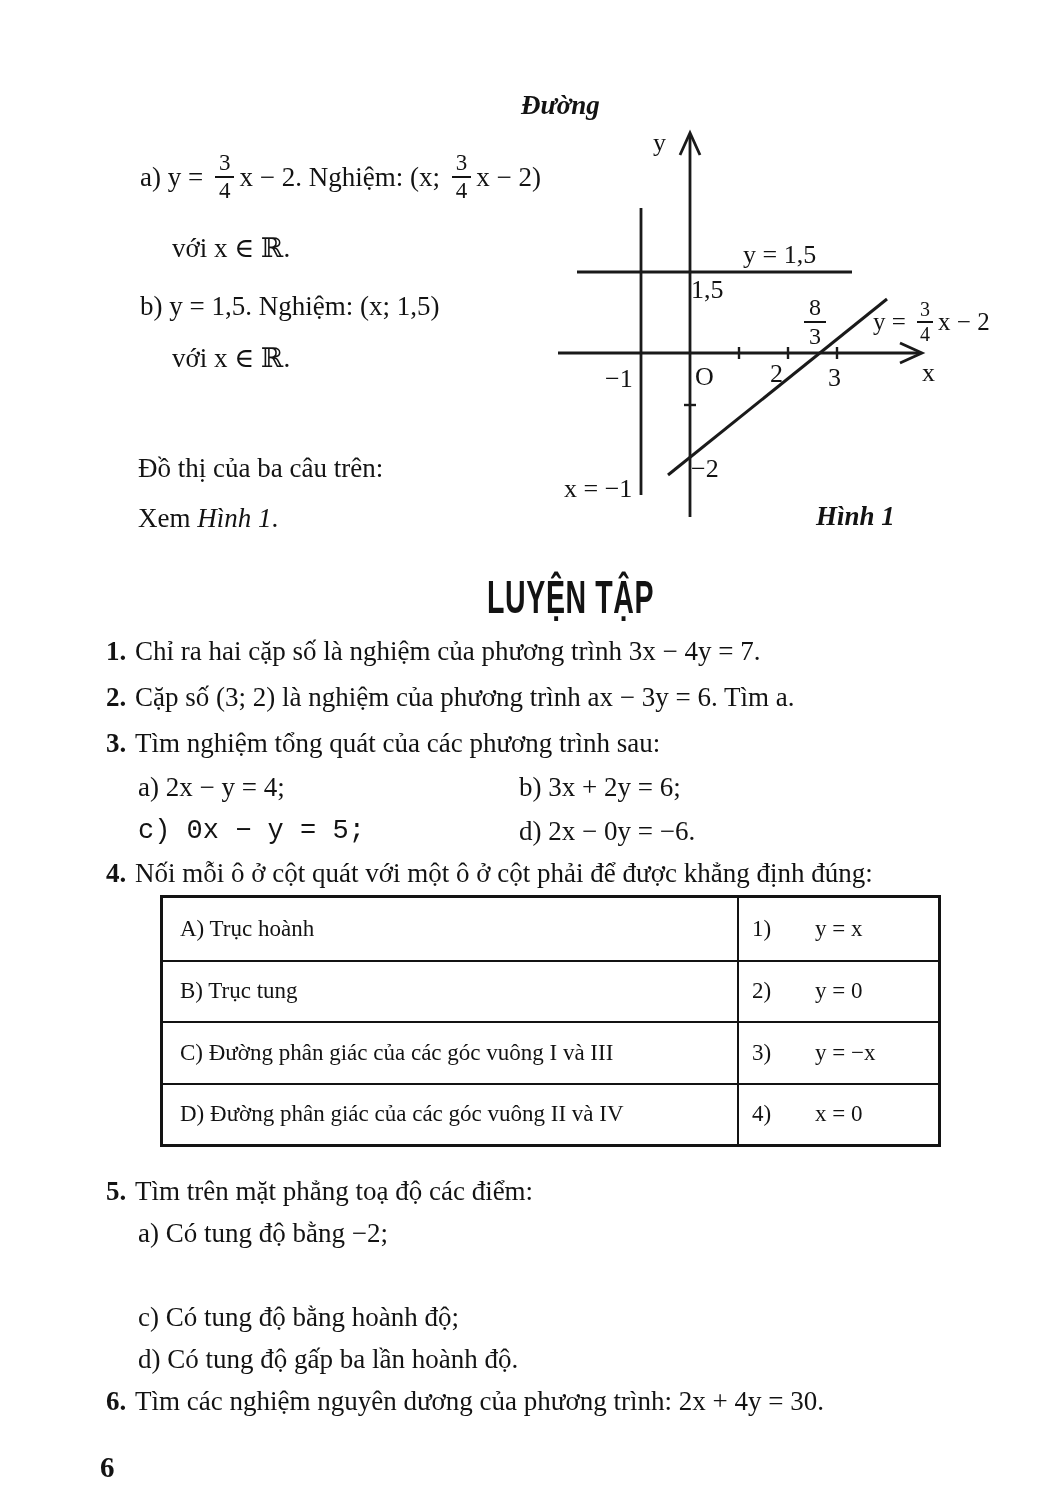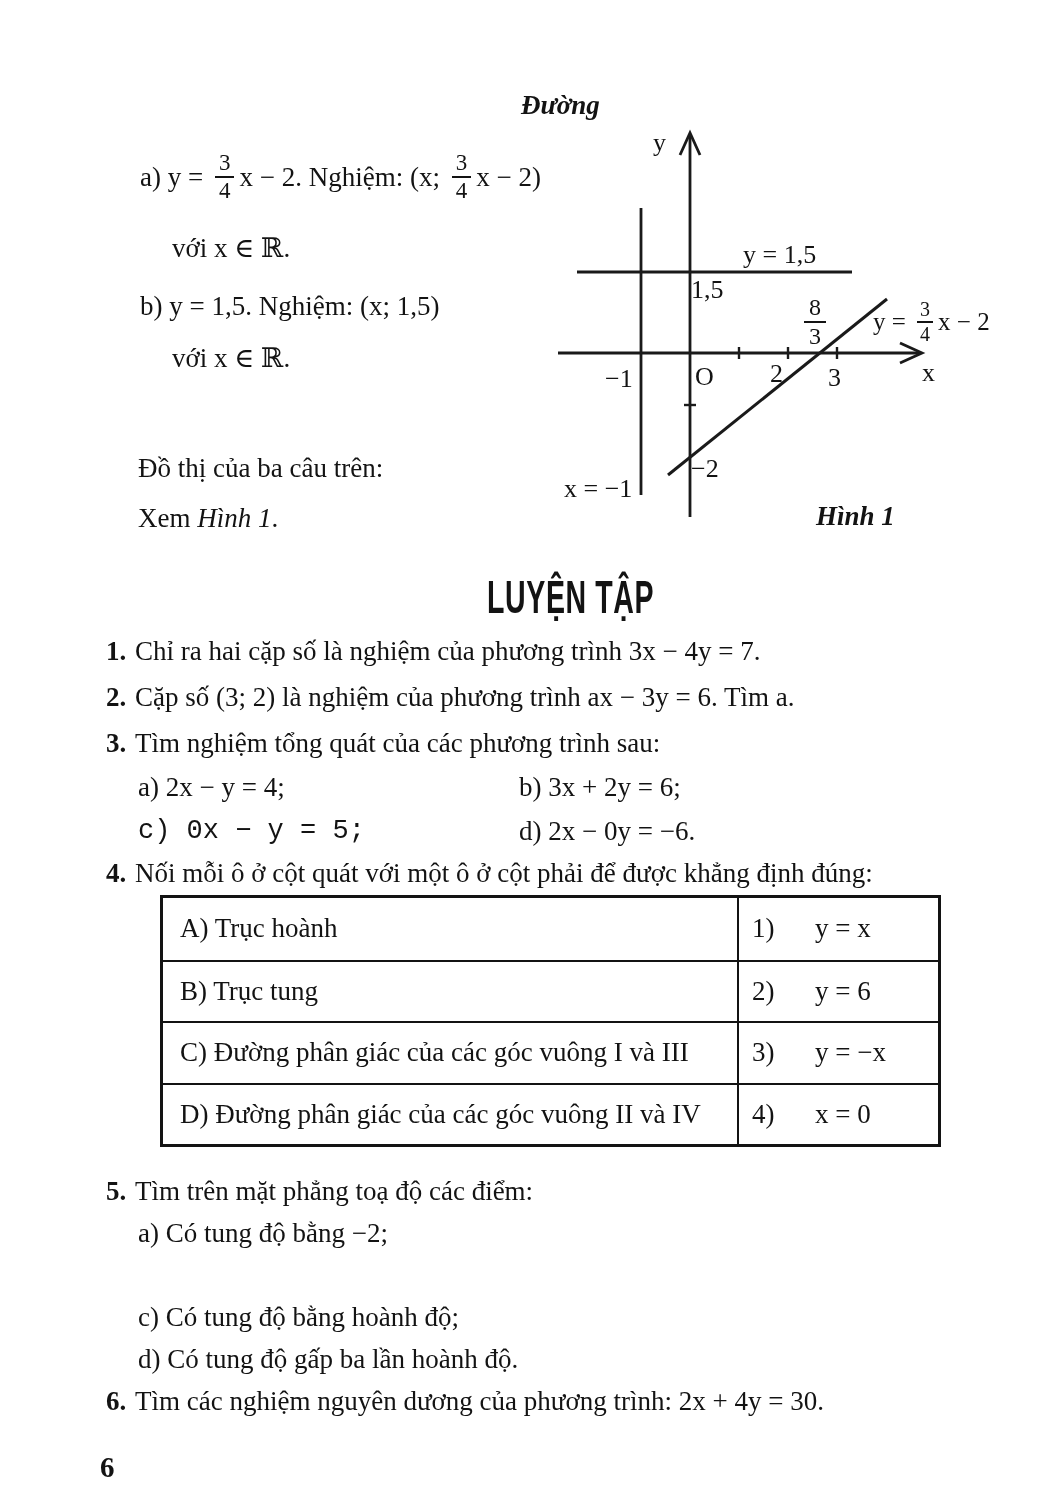--- a/index.html
+++ b/index.html
@@ -24,21 +24,21 @@
     font-family:"Liberation Sans","DejaVu Sans",sans-serif;font-weight:bold;
     font-size:46px;line-height:46px;letter-spacing:1px;
     transform:scaleX(0.62);transform-origin:left top;white-space:pre;
   }
   .match-table{
     position:absolute;left:160px;top:895px;width:781px;height:252px;
     border:3px solid #131313;box-sizing:border-box;
     display:grid;grid-template-columns:574px 1fr;grid-auto-rows:1fr;
   }
   .match-table .cell{
-    display:flex;align-items:center;font-size:27px;white-space:pre;
+    display:flex;align-items:center;font-size:23px;white-space:pre;
     border-top:2px solid #131313;box-sizing:border-box;
   }
   .match-table .cell.r0{border-top:none;}
   .match-table .cell.left{padding-left:17px;}
   .match-table .cell.right{border-left:2px solid #131313;padding-left:13px;}
   .match-table .cell.right .rno{display:inline-block;width:63px;}
   .figlabel{font-size:26px;line-height:30px;white-space:pre;}
   svg line, svg polyline{stroke:#1a1a1a;}
 </style>
 </head>
@@ -119,21 +119,21 @@
   <div class="abs t" style="left:138px;top:814px;font-family:Liberation Mono, monospace;">c) 0x − y = 5;</div>
   <div class="abs t" style="left:519px;top:814px;">d) 2x − 0y = −6.</div>
   <div class="abs t num-item" style="left:106px;top:856px;">
     <span class="no">4.</span><span>Nối mỗi ô ở cột quát với một ô ở cột phải để được khẳng định đúng:</span>
   </div>
 
   <div class="match-table">
     <div class="cell left r0">A) Trục hoành</div>
     <div class="cell right r0"><span class="rno">1)</span><span>y = x</span></div>
     <div class="cell left">B) Trục tung</div>
-    <div class="cell right"><span class="rno">2)</span><span>y = 6</span></div>
+    <div class="cell right"><span class="rno">2)</span><span>y = 0</span></div>
     <div class="cell left">C) Đường phân giác của các góc vuông I và III</div>
     <div class="cell right"><span class="rno">3)</span><span>y = −x</span></div>
     <div class="cell left">D) Đường phân giác của các góc vuông II và IV</div>
     <div class="cell right"><span class="rno">4)</span><span>x = 0</span></div>
   </div>
 
   <div class="abs t num-item" style="left:106px;top:1174px;">
     <span class="no">5.</span><span>Tìm trên mặt phẳng toạ độ các điểm:</span>
   </div>
   <div class="abs t" style="left:138px;top:1216px;">a) Có tung độ bằng −2;</div>

